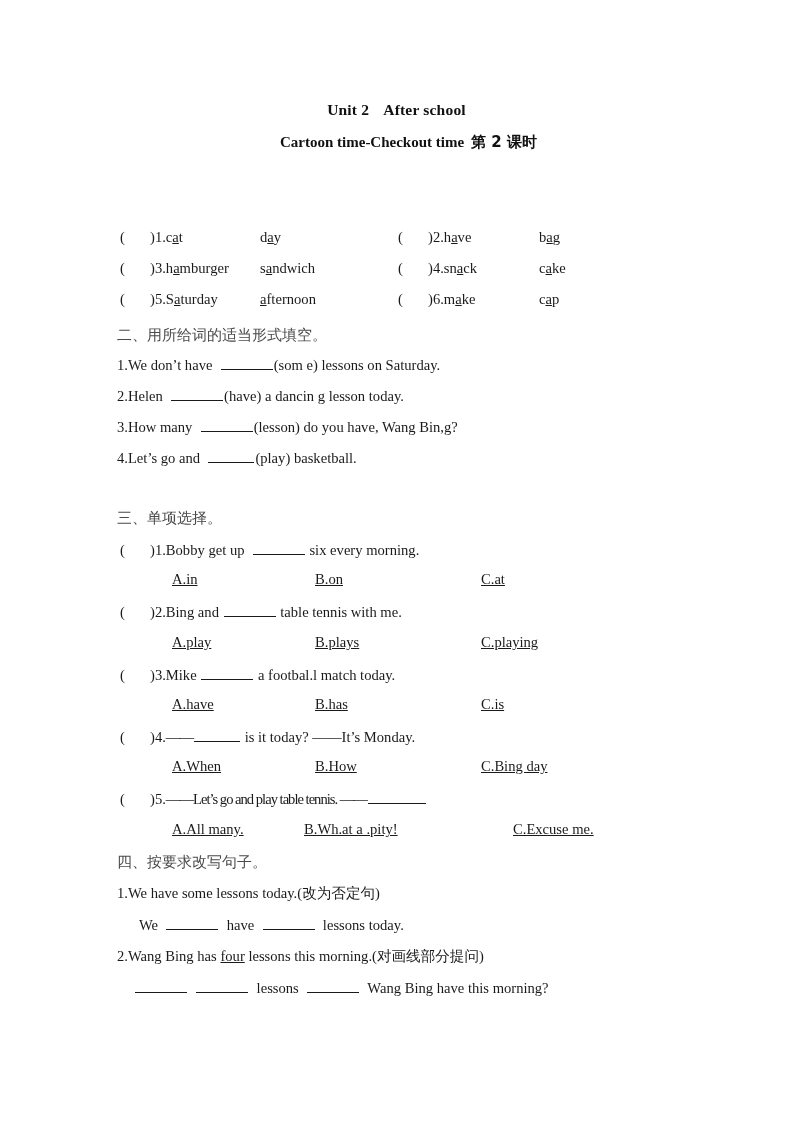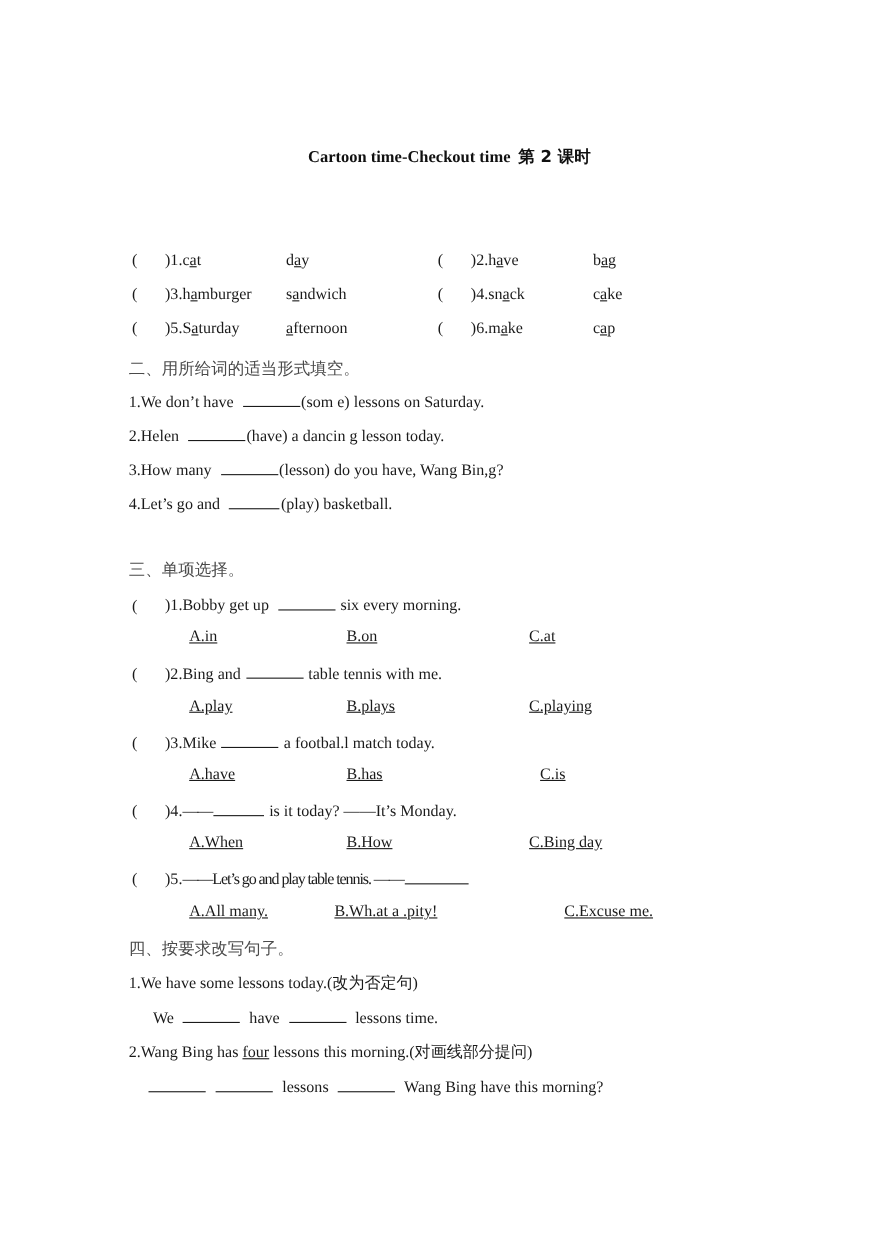--- a/index.html
+++ b/index.html
@@ -99,20 +99,23 @@
     font-size: 14.6px;
     white-space: nowrap;
   }
   .choices span.opt { position: absolute; top: 0; text-decoration: underline; }
 </style>
 </head>
 <body>
 
 <div class="page">
 
+  <div class="title-main">
+    <span>Unit 2</span><span class="sp"></span><span>After school</span>
+  </div>
 
   <div class="title-sub">
     <span>Cartoon time-Checkout time</span><span class="gap"></span><span class="cn" style="color:#111;font-weight:bold">第 2  课时</span>
   </div>
 
 
   <div class="row" style="left:120px; top:229px">
     <span class="paren">(</span>)<span>1.</span><span>c</span><span class="ul">a</span><span>t</span>
   </div>
   <div class="row" style="left:260px; top:229px">
@@ -185,21 +188,21 @@
     <span class="opt" style="left:315px">B.plays</span>
     <span class="opt" style="left:481px">C.playing</span>
   </div>
 
   <div class="row" style="left:120px; top:665px">
     <span class="paren">(</span>)<span>3.</span><span>Mike</span>&nbsp;<span class="blank b52"></span>&nbsp;<span>a footbal.l match today.</span>
   </div>
   <div class="choices" style="left:0px; top:696px; width:793px">
     <span class="opt" style="left:172px">A.have</span>
     <span class="opt" style="left:315px">B.has</span>
-    <span class="opt" style="left:491px">C.is</span>
+    <span class="opt" style="left:481px">C.is</span>
   </div>
 
   <div class="row" style="left:120px; top:727px">
     <span class="paren">(</span>)<span>4.</span><span class="dash">——</span><span class="blank b46"></span>&nbsp;<span>is it today?  ——It’s Monday.</span>
   </div>
   <div class="choices" style="left:0px; top:758px; width:793px">
     <span class="opt" style="left:172px">A.When</span>
     <span class="opt" style="left:315px">B.How</span>
     <span class="opt" style="left:481px">C.Bing day</span>
   </div>
@@ -212,21 +215,21 @@
     <span class="opt" style="left:304px">B.Wh.at a  .pity!</span>
     <span class="opt" style="left:513px">C.Excuse me.</span>
   </div>
 
   <div class="sec-head" style="top:853px">四、按要求改写句子。</div>
 
   <div class="row" style="left:117px; top:884px">
     <span>1.</span><span class="cn" style="font-family:'Liberation Serif',serif;color:#1a1a1a">We have some lessons today.(改为否定句)</span>
   </div>
   <div class="row" style="left:139px; top:915px">
-    <span>We</span>&nbsp;&nbsp;<span class="blank b52"></span>&nbsp;&nbsp;<span>have</span>&nbsp;&nbsp;<span class="blank b52"></span>&nbsp;&nbsp;<span>lessons time.</span>
+    <span>We</span>&nbsp;&nbsp;<span class="blank b52"></span>&nbsp;&nbsp;<span>have</span>&nbsp;&nbsp;<span class="blank b52"></span>&nbsp;&nbsp;<span>lessons today.</span>
   </div>
 
   <div class="row" style="left:117px; top:947px">
     <span>2.</span><span>Wang Bing has </span><span class="ul">four</span><span class="cn" style="font-family:'Liberation Serif',serif;color:#1a1a1a"> lessons this morning.(对画线部分提问)</span>
   </div>
   <div class="row" style="left:134px; top:978px">
     <span class="blank b52"></span>&nbsp;&nbsp;<span class="blank b52"></span>&nbsp;&nbsp;<span>lessons</span>&nbsp;&nbsp;<span class="blank b52"></span>&nbsp;&nbsp;<span>Wang Bing have this morning?</span>
   </div>
 
 </div>

